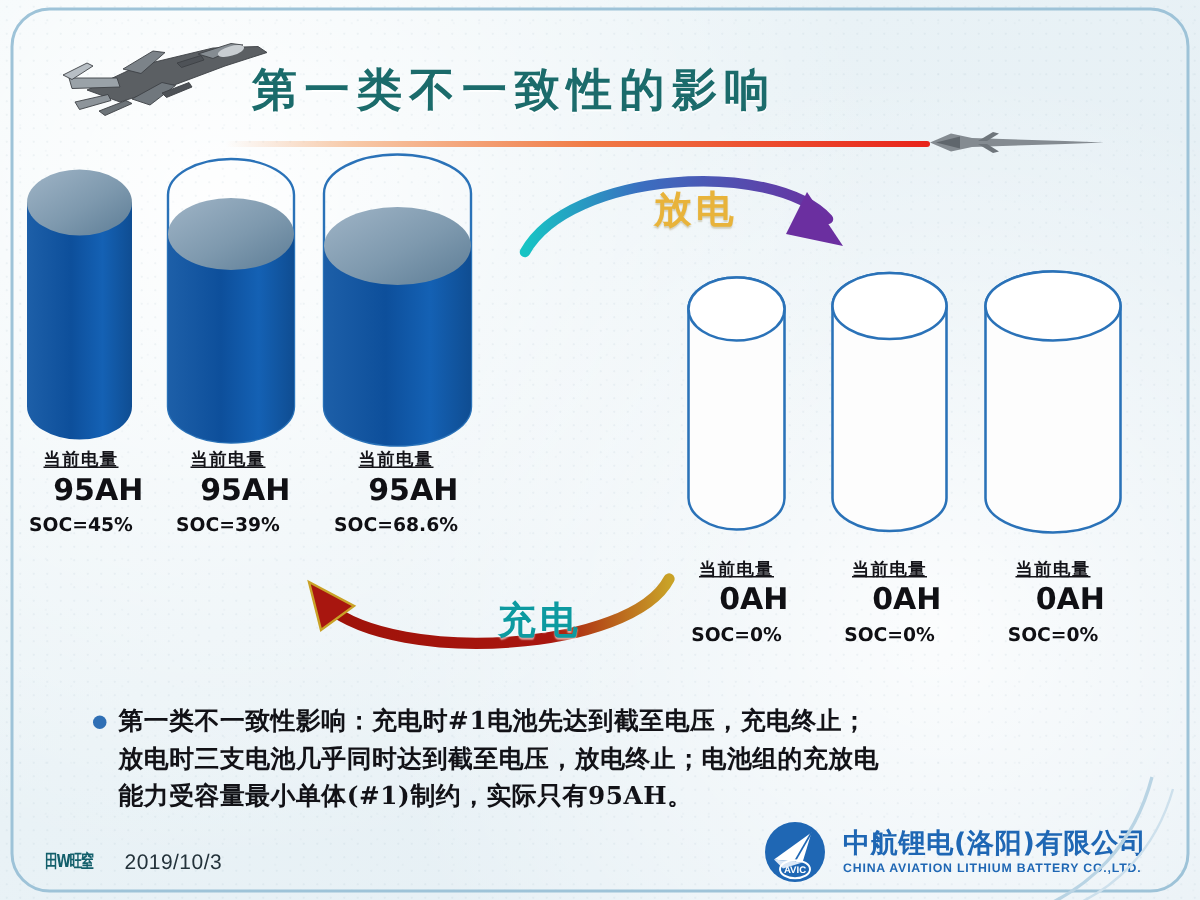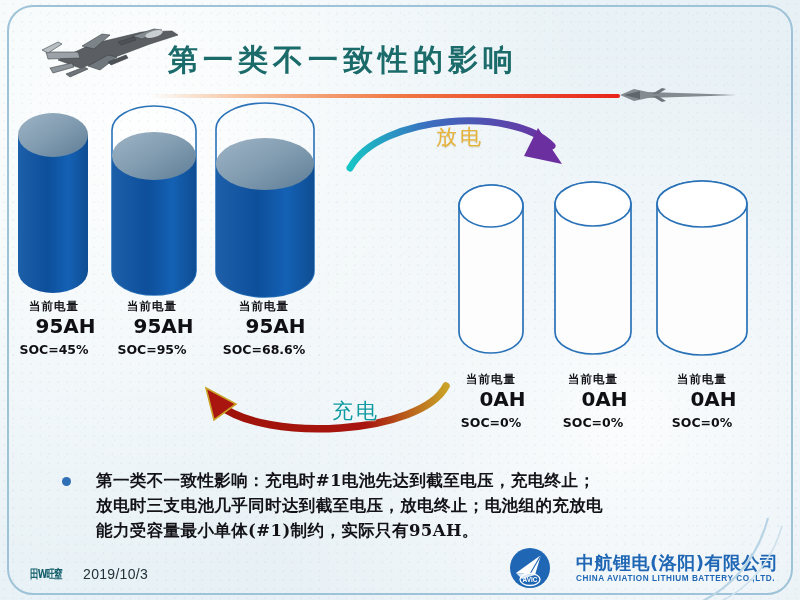--- a/index.html
+++ b/index.html
@@ -48,68 +48,69 @@
 
   
   .cyl{position:absolute;}
   .cyl svg{display:block;overflow:visible;}
 
   .lbl{position:absolute;text-align:center;}
   .lbl .cap{
     font-family:"DejaVu Serif","Liberation Serif",serif;
     font-size:11.5px;font-weight:bold;color:#15151a;letter-spacing:1px;
     line-height:14px;
+    text-decoration:underline;
   }
   .lbl .ah{
     font-size:20px;font-weight:bold;color:#101014;letter-spacing:0px;
     line-height:24px;margin-top:1px;
     font-family:"DejaVu Sans",sans-serif;
     padding-left:23px;
   }
   .lbl .soc{
     font-size:12.5px;font-weight:bold;color:#101014;letter-spacing:0px;
     line-height:16px;margin-top:4px;
     font-family:"DejaVu Sans",sans-serif;
   }
 
   
   .arc{position:absolute;}
   .arc svg{display:block;overflow:visible;}
   .arc-label{
     position:absolute;
     font-family:"DejaVu Serif","Liberation Serif",serif;
-    font-size:21px;font-weight:normal;letter-spacing:3px;
+    font-size:25px;font-weight:bold;letter-spacing:3px;
     white-space:nowrap;
   }
   .arc-label.discharge{color:#e8b33a;text-shadow:0 1px 1px rgba(120,90,0,.25);}
   .arc-label.charge{color:#0d9aa0;text-shadow:0 1px 1px rgba(255,255,255,.6);}
 
   
-  .body-block{position:absolute;left:62px;top:468px;width:690px;display:flex;gap:25px;}
+  .body-block{position:absolute;left:62px;top:468px;width:690px;display:flex;gap:8px;}
   .bullet{
     width:9px;height:9px;border-radius:50%;
     background:#2f6fb5;margin-top:9px;flex:0 0 auto;
   }
   .body-lines{
     font-family:"DejaVu Serif","Liberation Serif",serif;
     font-size:16.5px;font-weight:bold;color:#121217;
     line-height:25px;letter-spacing:.4px;
   }
 
   
   .footer-left{position:absolute;left:30px;top:566px;display:flex;align-items:flex-start;gap:9px;}
   .wordmark{
     font-family:"DejaVu Sans",sans-serif;
     font-size:12px;font-weight:bold;color:#135f6b;
     letter-spacing:-1.3px;transform:scaleX(.72);transform-origin:left center;
     white-space:nowrap;
   }
   .fdate{font-size:14px;color:#23323a;font-family:"Liberation Sans",sans-serif;letter-spacing:.3px;}
 
-  .logo{position:absolute;left:508px;top:546px;display:flex;align-items:center;gap:24px;}
+  .logo{position:absolute;left:508px;top:546px;display:flex;align-items:center;gap:10px;}
   .logo .mark{flex:0 0 auto;}
   .logo .cn{
     font-family:"DejaVu Sans",sans-serif;
     font-size:18px;font-weight:bold;color:#1f67b4;letter-spacing:.5px;line-height:21px;
     white-space:nowrap;
   }
   .logo .en{
     font-family:"Liberation Sans",sans-serif;
     font-size:8.2px;font-weight:bold;color:#1f67b4;letter-spacing:.55px;line-height:11px;
     white-space:nowrap;
@@ -214,21 +215,21 @@
   </div>
 
   <div class="lbl" style="left:8px;top:299px;width:92px;">
     <div class="cap">当前电量</div>
     <div class="ah">95AH</div>
     <div class="soc">SOC=45%</div>
   </div>
   <div class="lbl" style="left:106px;top:299px;width:92px;">
     <div class="cap">当前电量</div>
     <div class="ah">95AH</div>
-    <div class="soc">SOC=95%</div>
+    <div class="soc">SOC=39%</div>
   </div>
   <div class="lbl" style="left:212px;top:299px;width:104px;">
     <div class="cap">当前电量</div>
     <div class="ah">95AH</div>
     <div class="soc">SOC=68.6%</div>
   </div>
 
   <div class="cyl" style="left:455px;top:178px;">
     <svg width="72" height="186" viewBox="0 0 72 186">
       <path d="M4 28 L4 154 A32 21 0 0 0 68 154 L68 28 A32 21 0 0 0 4 28 Z" fill="#fdfdfd" stroke="#2a72b8" stroke-width="1.7"></path>

